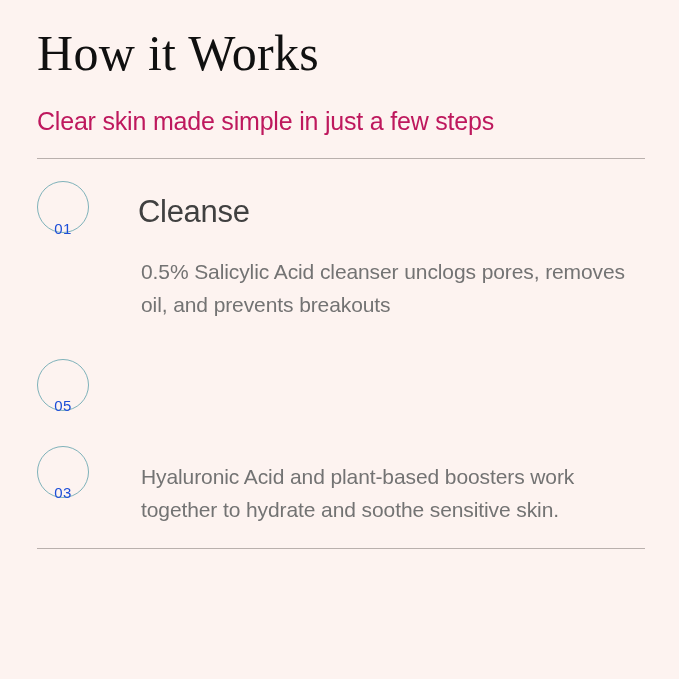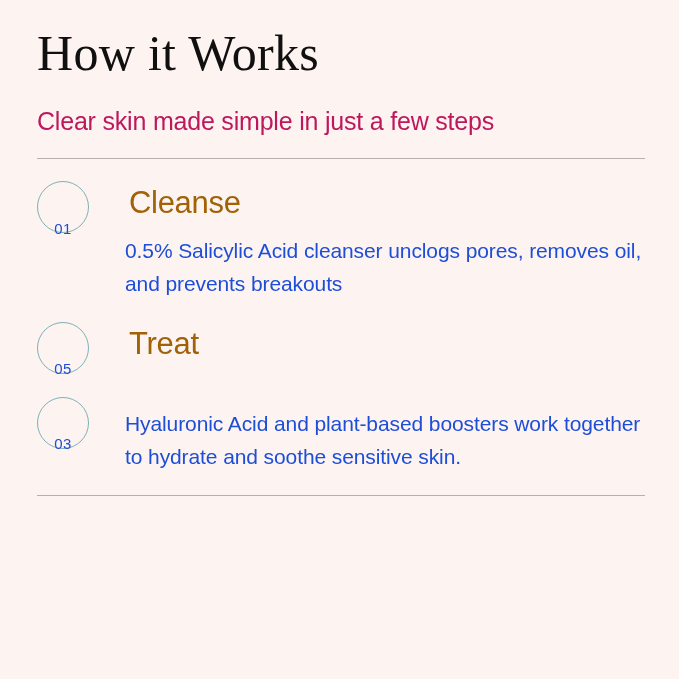--- a/index.html
+++ b/index.html
@@ -86,51 +86,51 @@
     border: 1px solid #7fb2ba;
     border-radius: 50%;
     box-sizing: border-box;
     display: flex;
     align-items: center;
     justify-content: center;
     background: transparent;
   }
   .step-1 .step-badge { top: 6px; }
   .step-2 .step-badge { top: 22px; }
-  .step-3 .step-badge { top: 22px; }
+  .step-3 .step-badge { top: 34px; }
 
   .step-number {
     font-family: "Liberation Sans", sans-serif;
     font-size: 15px;
     font-weight: 400;
     letter-spacing: 0.4px;
     color: #1d4ed8;
     line-height: 1;
     margin-top: 42px;
   }
 
   .step-heading {
     font-family: "Liberation Sans", sans-serif;
     font-weight: 400;
     font-size: 31px;
     line-height: 1.12;
     letter-spacing: -0.3px;
-    color: #a16207;
-    margin: 4px;
+    color: #404040;
+    margin: 13px;
     padding: 0;
   }
 
   .step-body {
     font-family: "Liberation Sans", sans-serif;
     font-weight: 400;
     font-size: 21px;
     line-height: 33px;
     letter-spacing: -0.1px;
-    color: #1d4ed8;
-    margin: 0;
+    color: #737373;
+    margin: 16px;
     padding-top: 9px;
     max-width: 528px;
   }
 </style>
 </head>
 <body>
 
 <div class="page">
 
   <div class="header">
@@ -147,21 +147,20 @@
         <span class="step-number">01</span>
       </div>
       <h2 class="step-heading">Cleanse</h2>
       <p class="step-body">0.5% Salicylic Acid cleanser unclogs pores, removes oil, and prevents breakouts</p>
     </div>
 
     <div class="step step-2">
       <div class="step-badge">
         <span class="step-number">05</span>
       </div>
-      <h2 class="step-heading">Treat</h2>
     </div>
 
     <div class="step step-3">
       <div class="step-badge">
         <span class="step-number">03</span>
       </div>
       <p class="step-body">Hyaluronic Acid and plant-based boosters work together to hydrate and soothe sensitive skin.</p>
     </div>
 
   </div>

